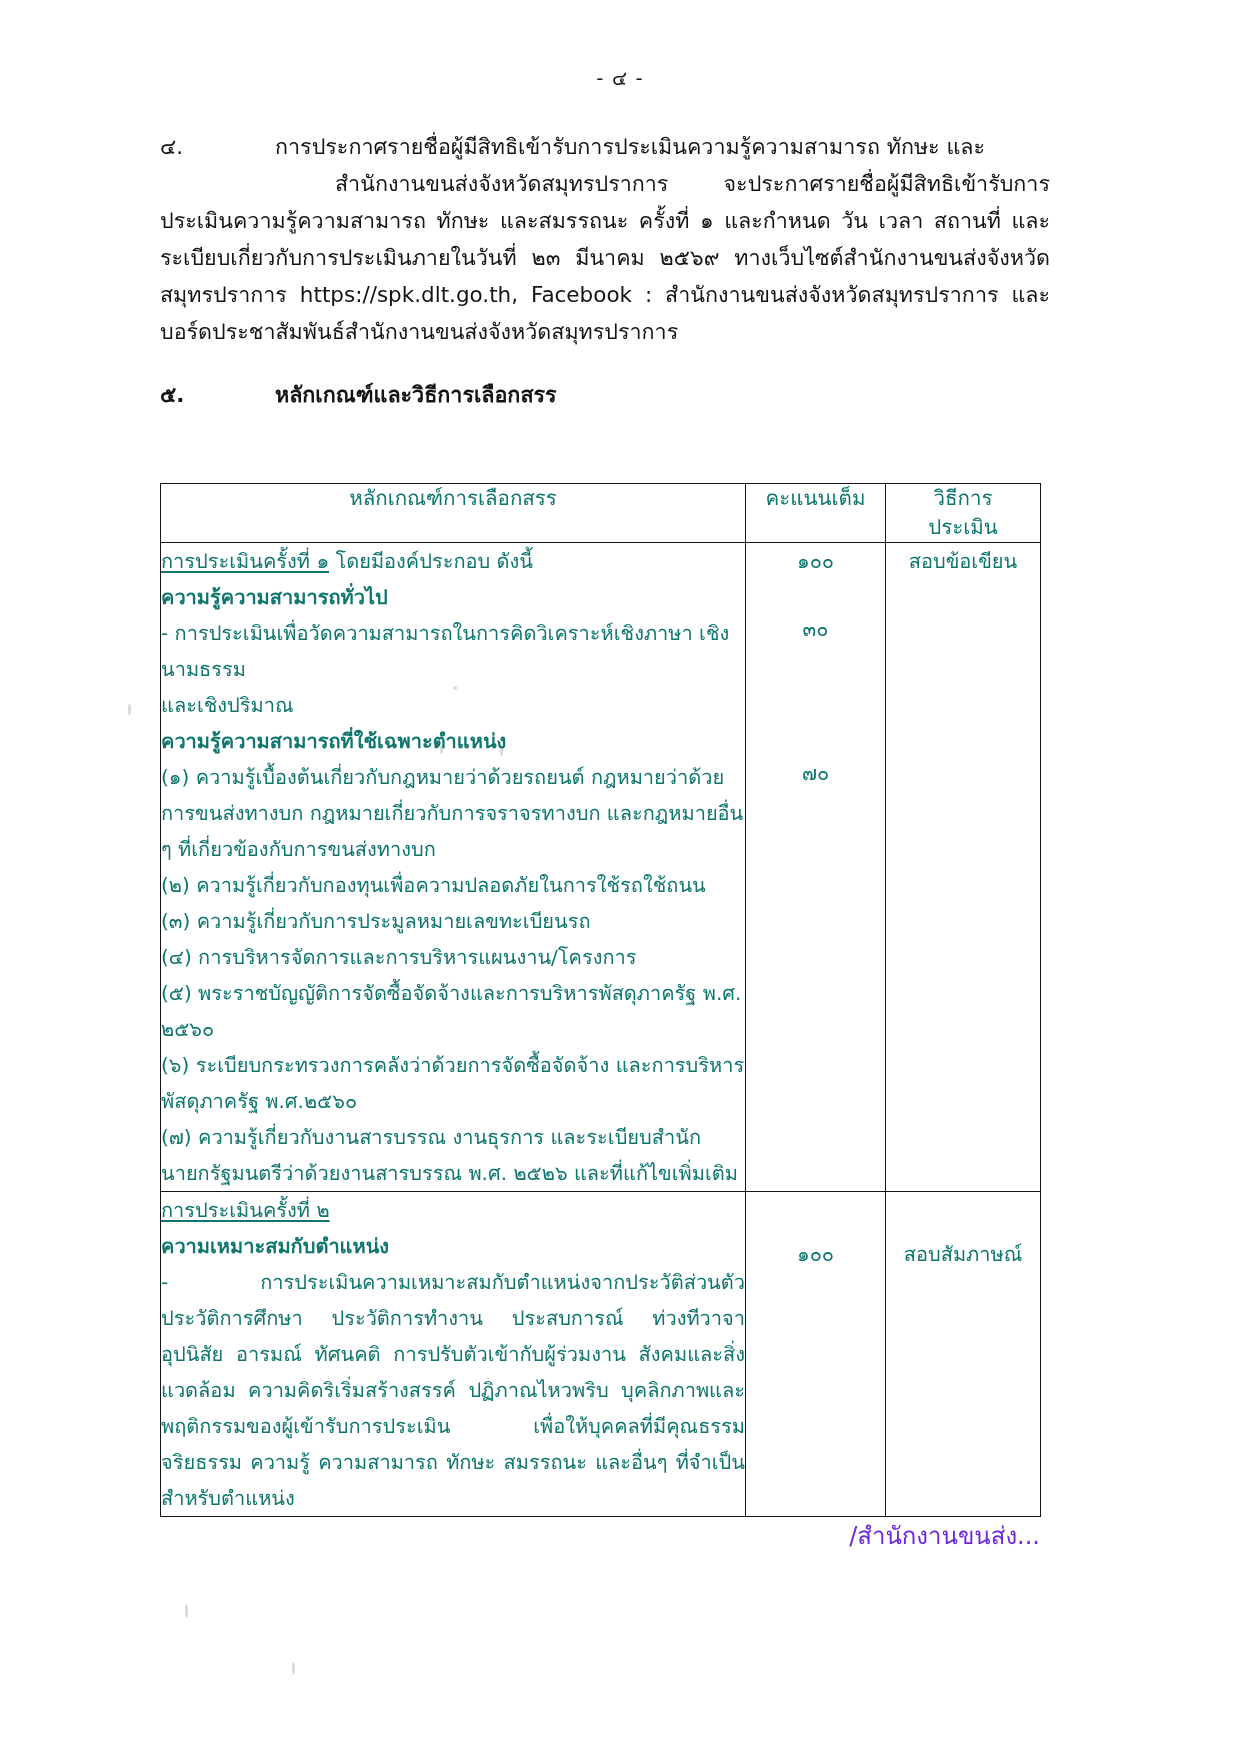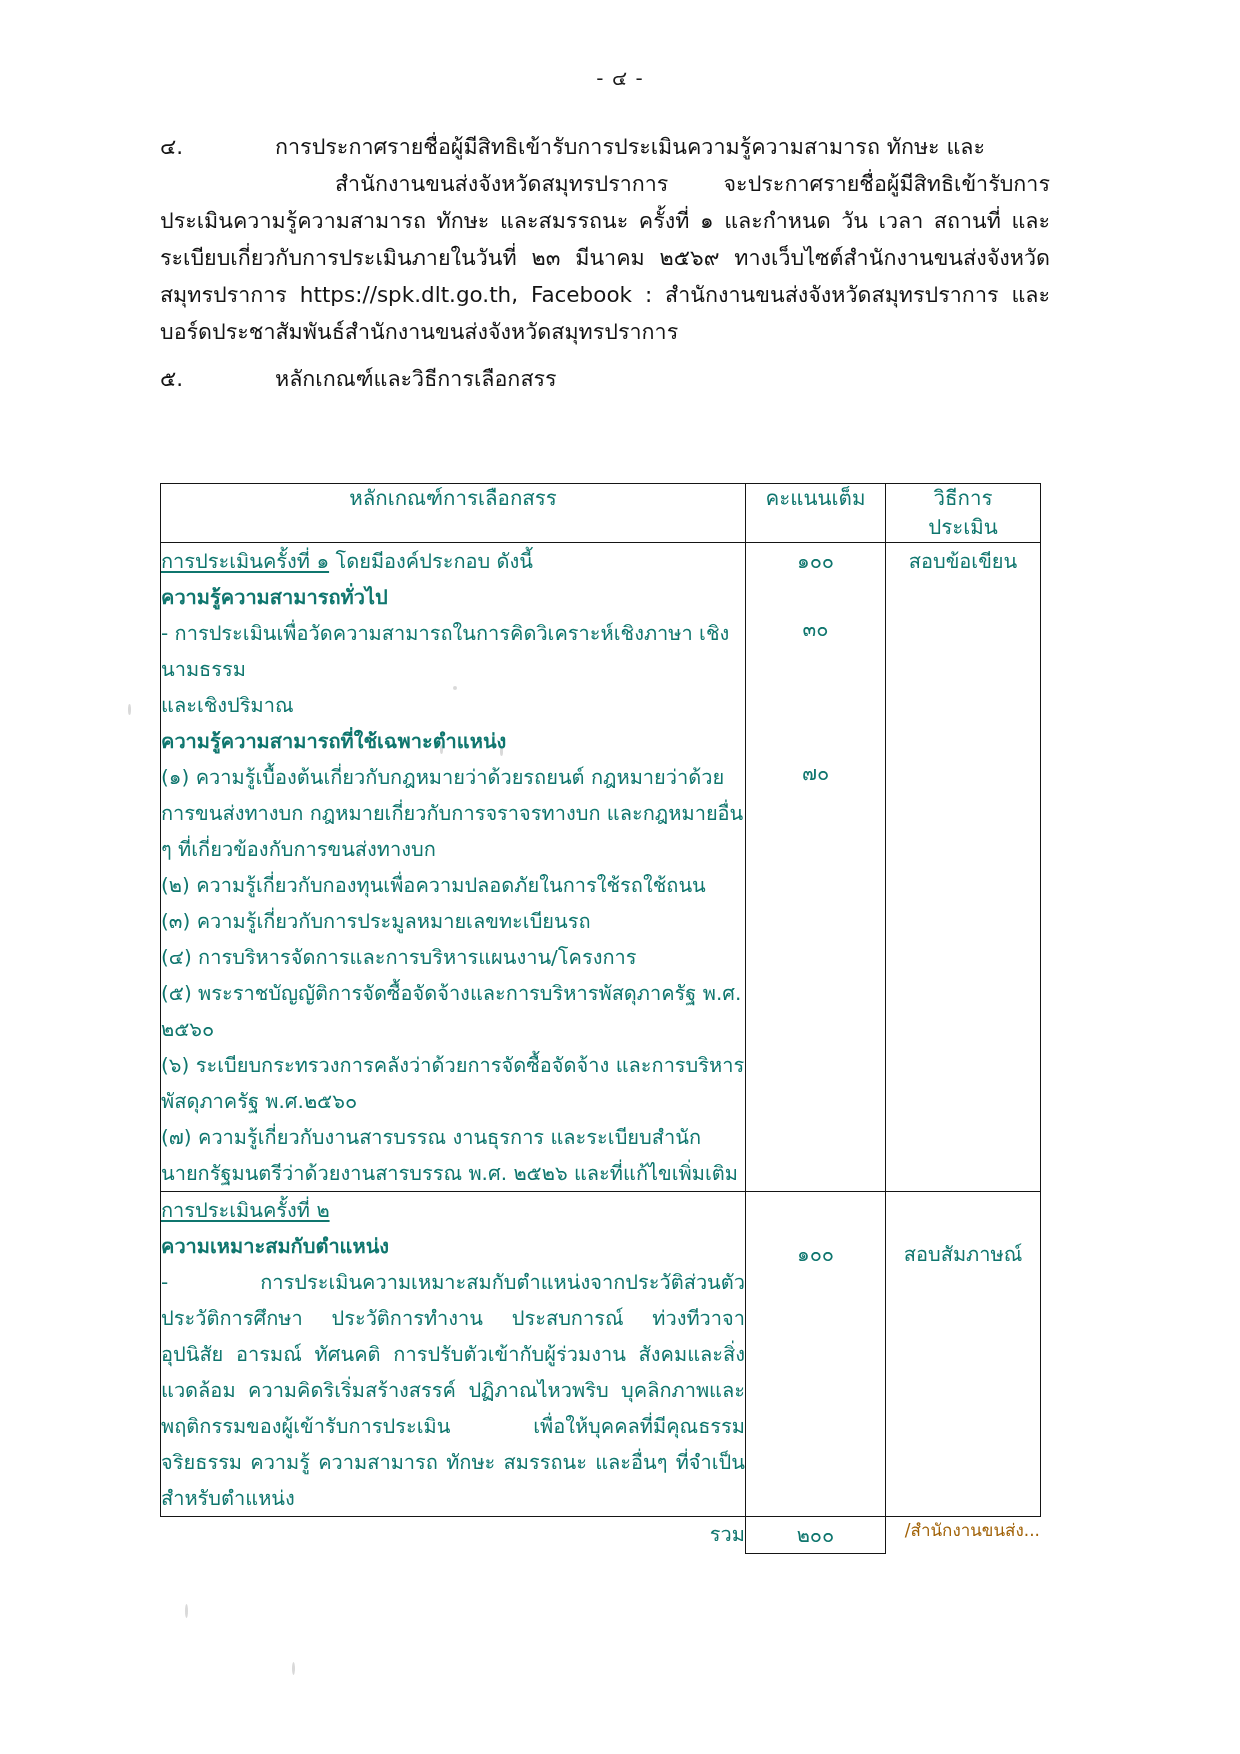--- a/index.html
+++ b/index.html
@@ -116,22 +116,22 @@
     padding: 8px 16px 10px 0;
     line-height: 34px;
   }
 
   .footer-note {
     position: absolute;
     left: 0;
     top: 1516px;
     width: 1040px;
     text-align: right;
-    font-size: 17px;
-    color: #a16207;
+    font-size: 24px;
+    color: #6d28d9;
   }
 </style>
 </head>
 <body>
 
 <div class="page">
 
   <div class="speckle" style="left:128px; top:704px; width:3px; height:11px;"></div>
   <div class="speckle" style="left:185px; top:1604px; width:3px; height:14px;"></div>
   <div class="speckle" style="left:292px; top:1662px; width:3px; height:13px;"></div>
@@ -141,21 +141,21 @@
 
   <div class="page-number">- ๔ -</div>
 
   <div class="body-text" style="top:128px;">
     <p class="para noj">
       <span class="indent-num">๔.</span><span>การประกาศรายชื่อผู้มีสิทธิเข้ารับการประเมินความรู้ความสามารถ ทักษะ และ</span>
     </p>
     <p class="para" style="text-indent:175px;">สำนักงานขนส่งจังหวัดสมุทรปราการ จะประกาศรายชื่อผู้มีสิทธิเข้ารับการประเมินความรู้ความสามารถ ทักษะ และสมรรถนะ ครั้งที่ ๑  และกำหนด วัน เวลา สถานที่ และระเบียบเกี่ยวกับการประเมินภายในวันที่ ๒๓ มีนาคม ๒๕๖๙ ทางเว็บไซต์สำนักงานขนส่งจังหวัดสมุทรปราการ https://spk.dlt.go.th, Facebook : สำนักงานขนส่งจังหวัดสมุทรปราการ และบอร์ดประชาสัมพันธ์สำนักงานขนส่งจังหวัดสมุทรปราการ</p>
   </div>
 
-  <div class="body-text" style="top:360px;">
+  <div class="body-text" style="top:376px;font-weight:bold;">
     <p class="para noj">
       <span class="indent-num">๕.</span><span>หลักเกณฑ์และวิธีการเลือกสรร</span>
     </p>
   </div>
 
   <table class="crit-table">
     <colgroup>
       <col class="col-crit">
       <col class="col-score">
       <col class="col-method">
@@ -206,23 +206,18 @@
           <div style="text-align:justify;">- การประเมินความเหมาะสมกับตำแหน่งจากประวัติส่วนตัว ประวัติการศึกษา ประวัติการทำงาน ประสบการณ์ ท่วงทีวาจา อุปนิสัย อารมณ์ ทัศนคติ การปรับตัวเข้ากับผู้ร่วมงาน สังคมและสิ่งแวดล้อม ความคิดริเริ่มสร้างสรรค์ ปฏิภาณไหวพริบ  บุคลิกภาพและพฤติกรรมของผู้เข้ารับการประเมิน เพื่อให้บุคคลที่มีคุณธรรม จริยธรรม ความรู้ ความสามารถ ทักษะ สมรรถนะ และอื่นๆ ที่จำเป็นสำหรับตำแหน่ง</div>
         </td>
         <td class="cell-center pos2">
           <span class="score-line sp-30">๑๐๐</span>
         </td>
         <td class="cell-center pos2">
           <span class="score-line sp-30">สอบสัมภาษณ์</span>
         </td>
       </tr>
 
-      <tr>
-        <td class="total-label noborder-left noborder-bottom">รวม</td>
-        <td class="cell-center">๒๐๐</td>
-        <td class="noborder-right noborder-bottom"></td>
-      </tr>
     </tbody>
   </table>
 
   <div class="footer-note">/สำนักงานขนส่ง...</div>
 
 </div>
 
 </body></html>

